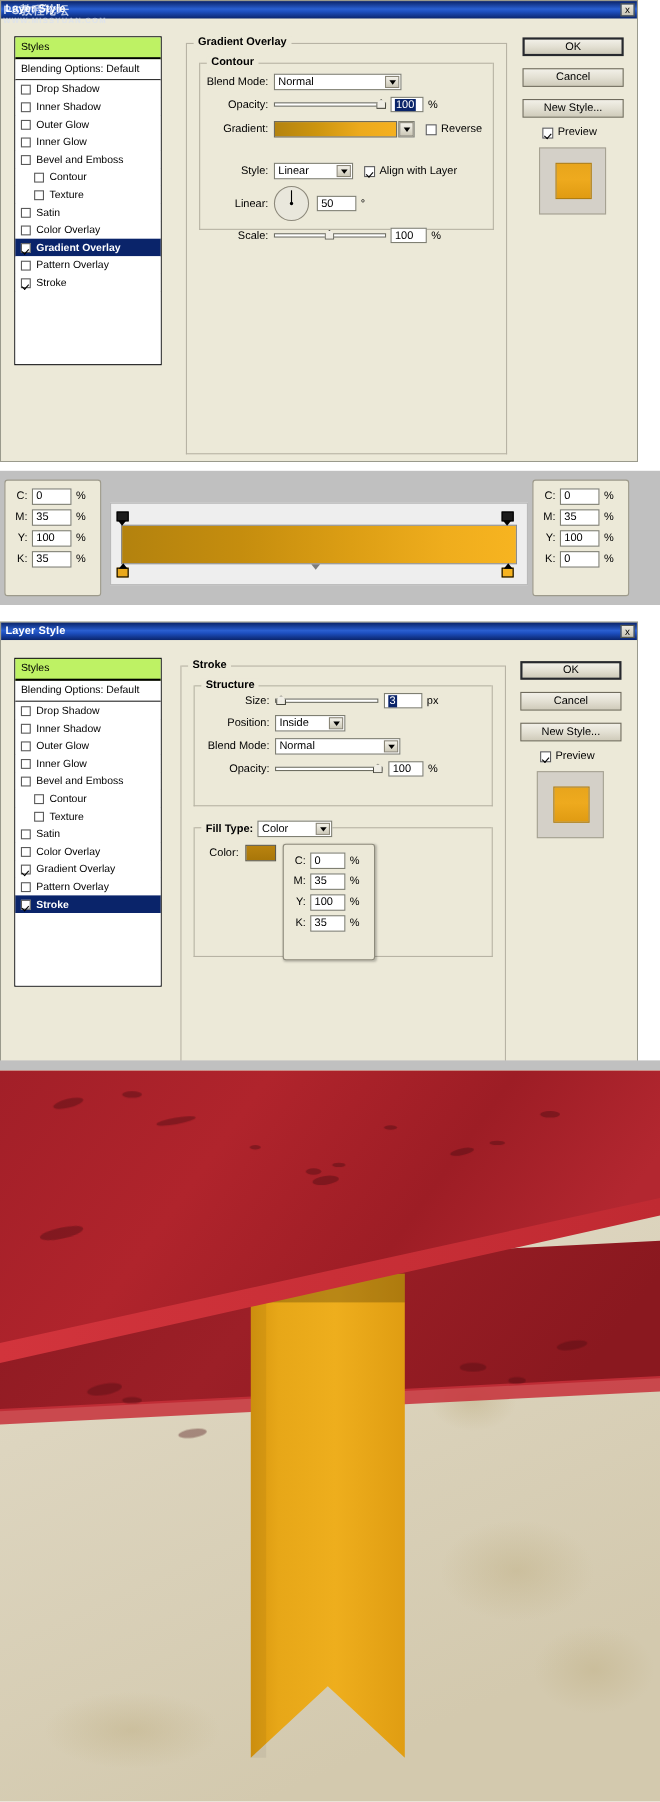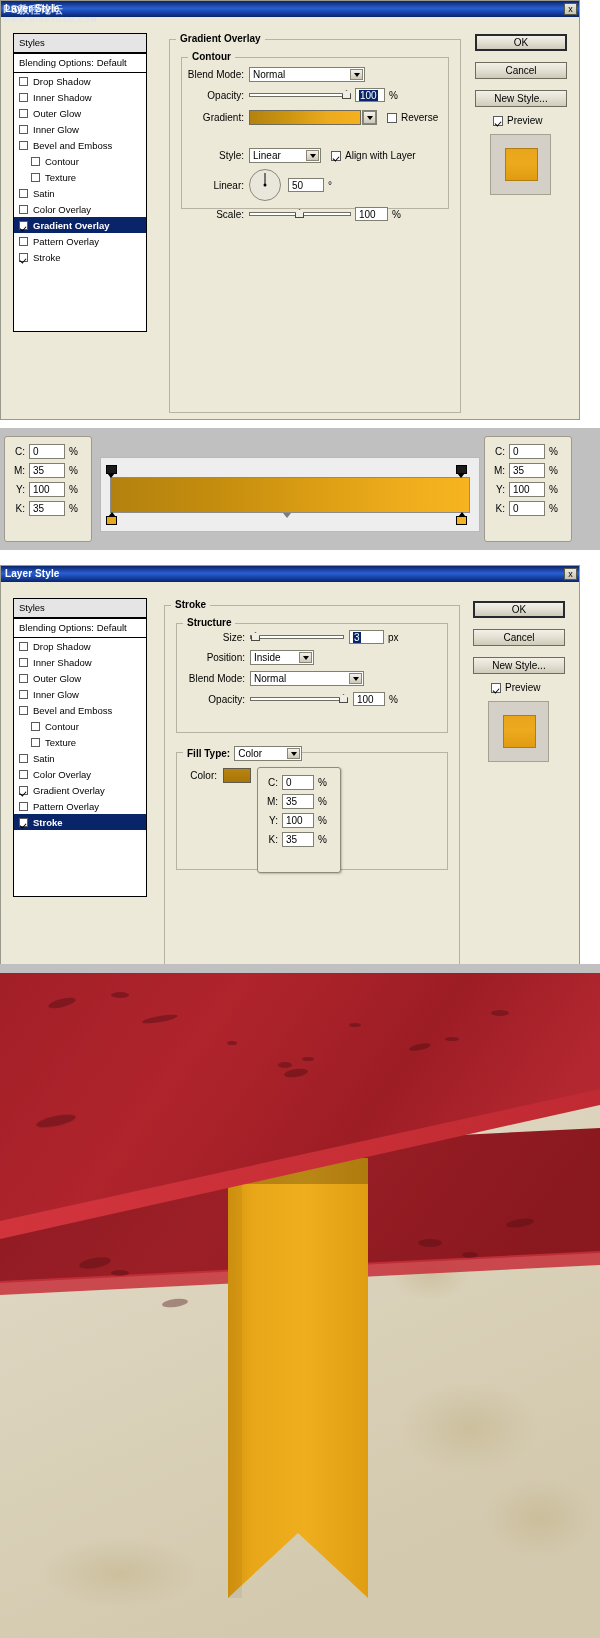--- a/index.html
+++ b/index.html
@@ -84,21 +84,21 @@
     left: 12px; top: 16px;
     width: 134px;
     background: #ffffff;
     border: 1px solid #000000;
     font-size: 9.5px;
     color: #000;
   }
   .sl-head {
     padding: 3px 5px 4px 5px;
     border-bottom: 2px solid #000;
-    background: #e5e5e5;
+    background: #bef264;
   }
   .sl-opt {
     padding: 3px 5px 4px 5px;
     border-bottom: 1px solid #000;
     background: #fff;
   }
   .sl-row {
     display: flex;
     align-items: center;
     padding: 2px 4px 2px 5px;

